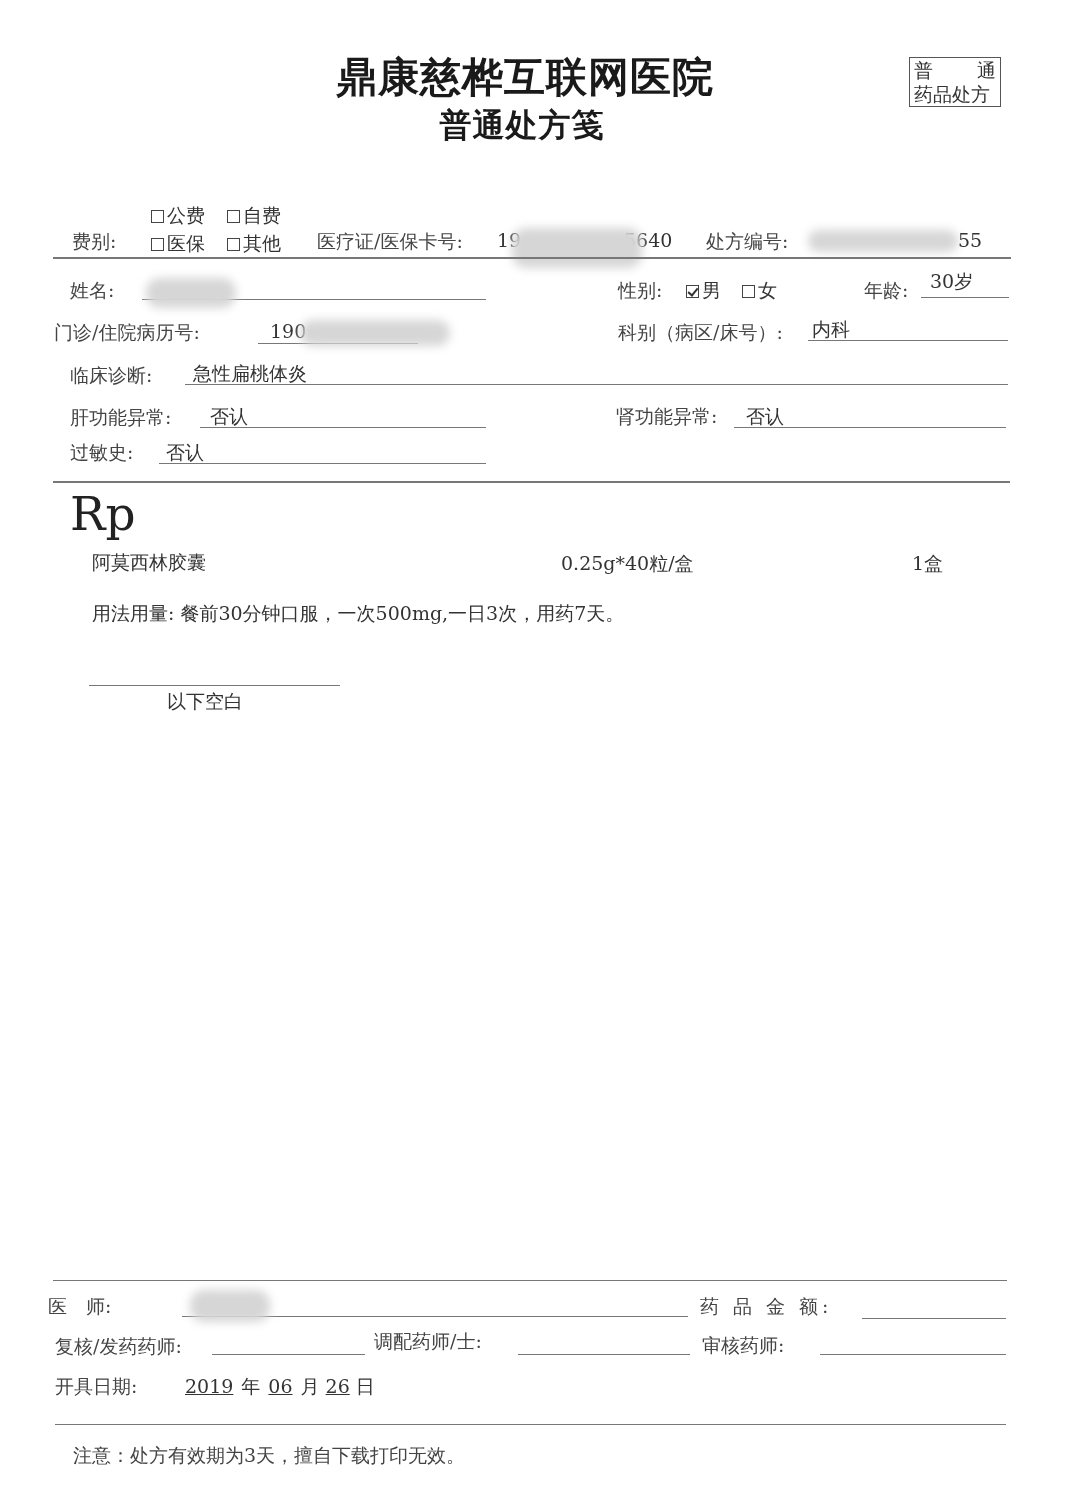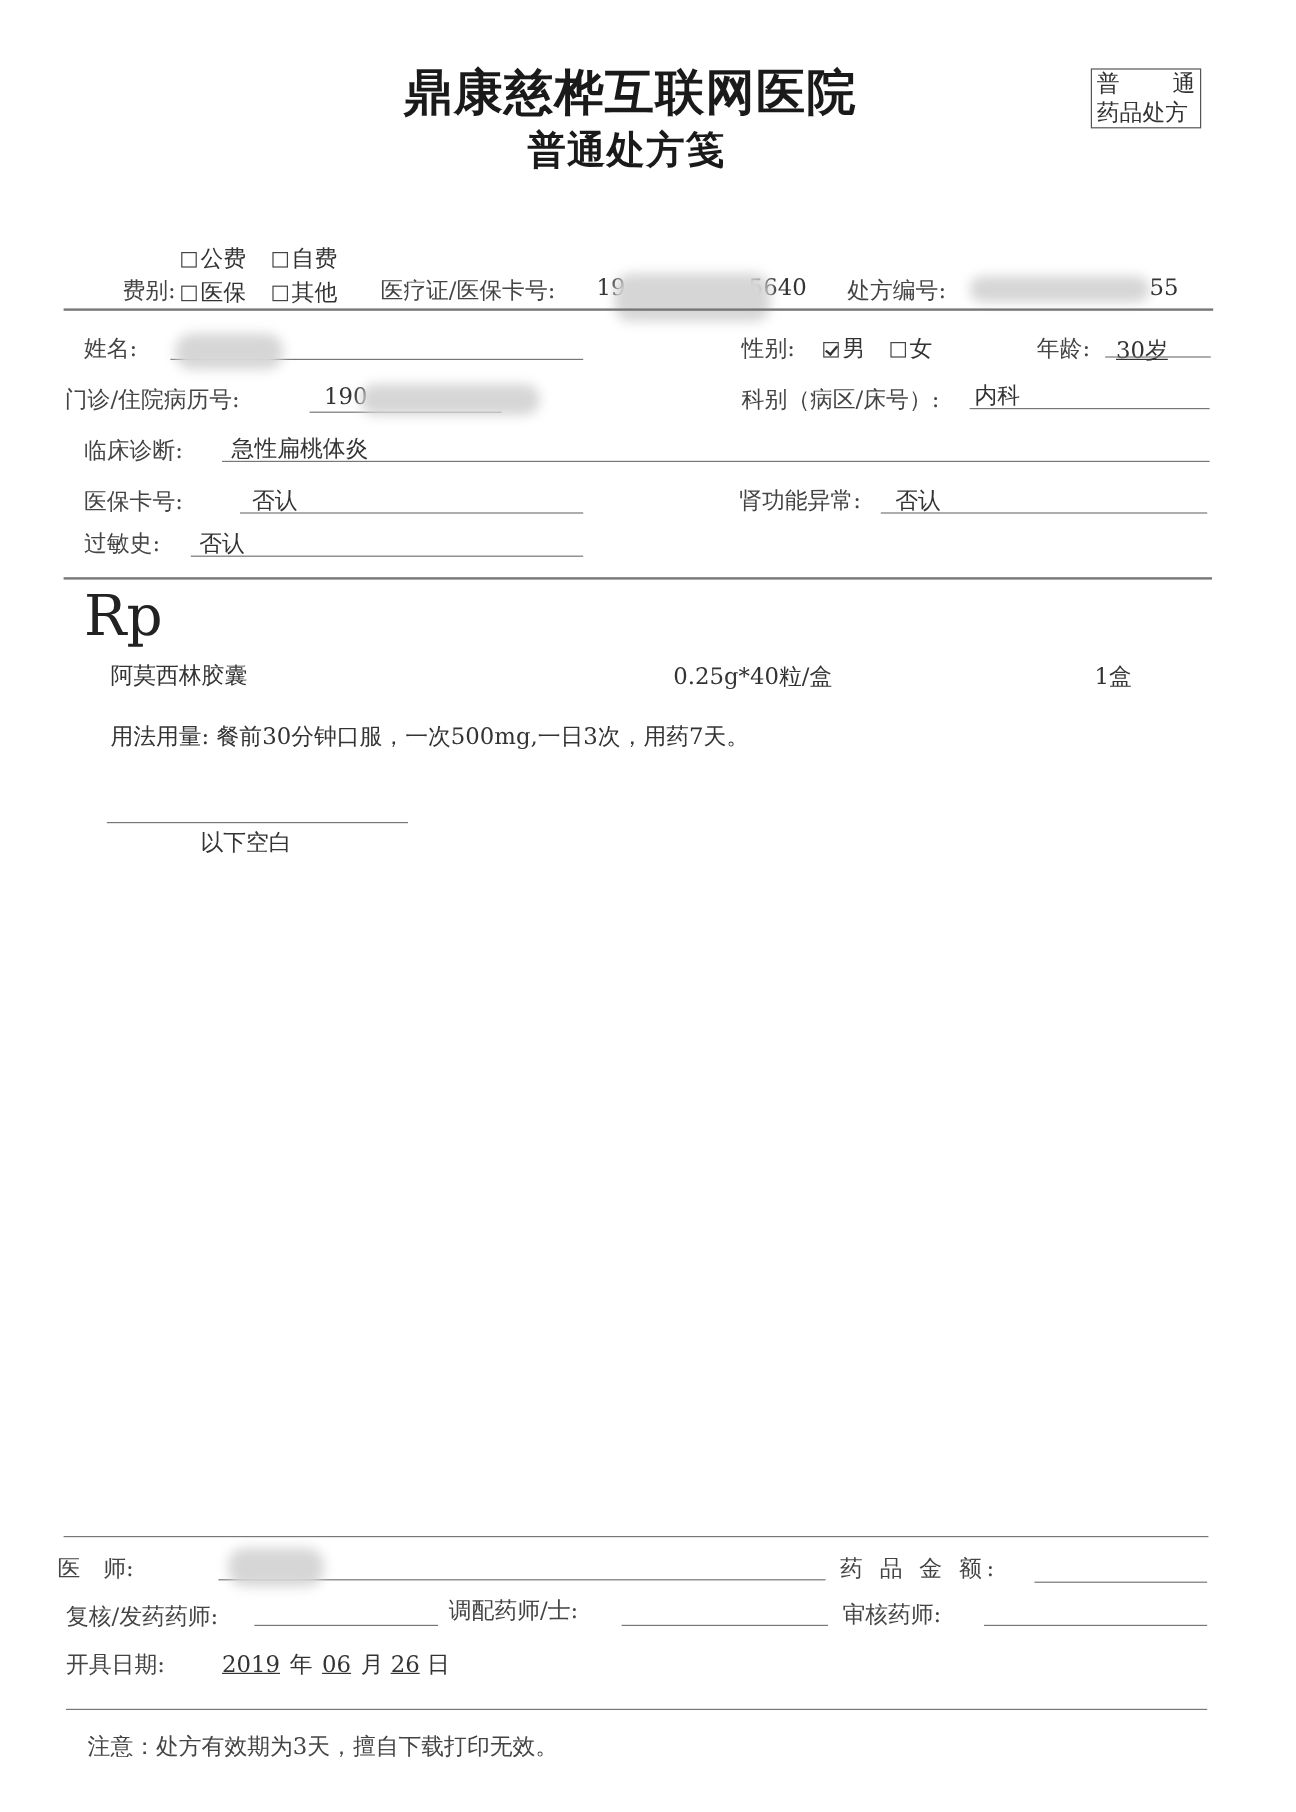--- a/index.html
+++ b/index.html
@@ -29,21 +29,21 @@
 <div class="abs title1">鼎康慈桦互联网医院</div>
 <div class="abs title2">普通处方笺</div>
 <div class="abs stamp">
   <div class="r1">
       <span>普</span>
       <span>通</span>
     </div>
   <div>药品处方</div>
 </div>
 
-<div class="abs lbl" style="left:72px; top:229px;margin-left:30px;">费别:</div>
+<div class="abs lbl" style="left:72px; top:229px;">费别:</div>
 <div class="abs val" style="left:151px; top:203px;"><span class="cb"></span><span>公费</span></div>
 <div class="abs val" style="left:227px; top:203px;"><span class="cb"></span><span>自费</span></div>
 <div class="abs val" style="left:151px; top:231px;"><span class="cb"></span><span>医保</span></div>
 <div class="abs val" style="left:227px; top:231px;"><span class="cb"></span><span>其他</span></div>
 <div class="abs lbl" style="left:317px; top:229px;">医疗证/医保卡号:</div>
 <div class="abs val" style="left:497px; top:229px;">19</div>
 <div class="abs val" style="left:624px; top:229px;">5640</div>
 <div class="blur" style="left:512px; top:228px; width:130px; height:40px;"></div>
 <div class="abs lbl" style="left:706px; top:229px;">处方编号:</div>
 <div class="blur" style="left:808px; top:230px; width:150px; height:22px;"></div>
@@ -51,37 +51,37 @@
 <div class="hline thick" style="left:53px; top:257px; width:958px;"></div>
 
 <div class="abs lbl" style="left:70px; top:278px;">姓名:</div>
 <div class="uline" style="left:142px; top:299px; width:344px;"></div>
 <div class="blur" style="left:146px; top:278px; width:90px; height:30px;"></div>
 
 <div class="abs lbl" style="left:618px; top:278px;">性别:</div>
 <div class="abs val" style="left:686px; top:278px;"><span class="cb checked"></span><span>男</span></div>
 <div class="abs val" style="left:742px; top:278px;"><span class="cb"></span><span>女</span></div>
 <div class="abs lbl" style="left:864px; top:278px;">年龄:</div>
-<div class="abs val" style="left:930px; top:279px;text-decoration:underline;">30岁</div>
+<div class="abs val" style="left:930px; top:269px;">30岁</div>
 <div class="uline" style="left:921px; top:297px; width:88px;"></div>
 
 <div class="abs lbl" style="left:54px; top:320px;">门诊/住院病历号:</div>
 <div class="abs val" style="left:270px; top:320px;">190</div>
 <div class="uline" style="left:258px; top:343px; width:160px;"></div>
 <div class="blur" style="left:300px; top:320px; width:150px; height:26px;"></div>
 
 <div class="abs lbl" style="left:618px; top:320px;">科别（病区/床号）:</div>
 <div class="abs val" style="left:812px; top:317px;">内科</div>
 <div class="uline" style="left:808px; top:340px; width:200px;"></div>
 
 <div class="abs lbl" style="left:70px; top:363px;">临床诊断:</div>
 <div class="abs val" style="left:193px; top:361px;">急性扁桃体炎</div>
 <div class="uline" style="left:185px; top:384px; width:823px;"></div>
 
-<div class="abs lbl" style="left:70px; top:405px;">医保卡号:</div>
+<div class="abs lbl" style="left:70px; top:405px;">肝功能异常:</div>
 <div class="abs val" style="left:210px; top:404px;">否认</div>
 <div class="uline" style="left:200px; top:427px; width:286px;"></div>
 
 <div class="abs lbl" style="left:616px; top:404px;">肾功能异常:</div>
 <div class="abs val" style="left:746px; top:404px;">否认</div>
 <div class="uline" style="left:734px; top:427px; width:272px;"></div>
 
 <div class="abs lbl" style="left:70px; top:440px;">过敏史:</div>
 <div class="abs val" style="left:166px; top:440px;">否认</div>
 <div class="uline" style="left:159px; top:463px; width:327px;"></div>

